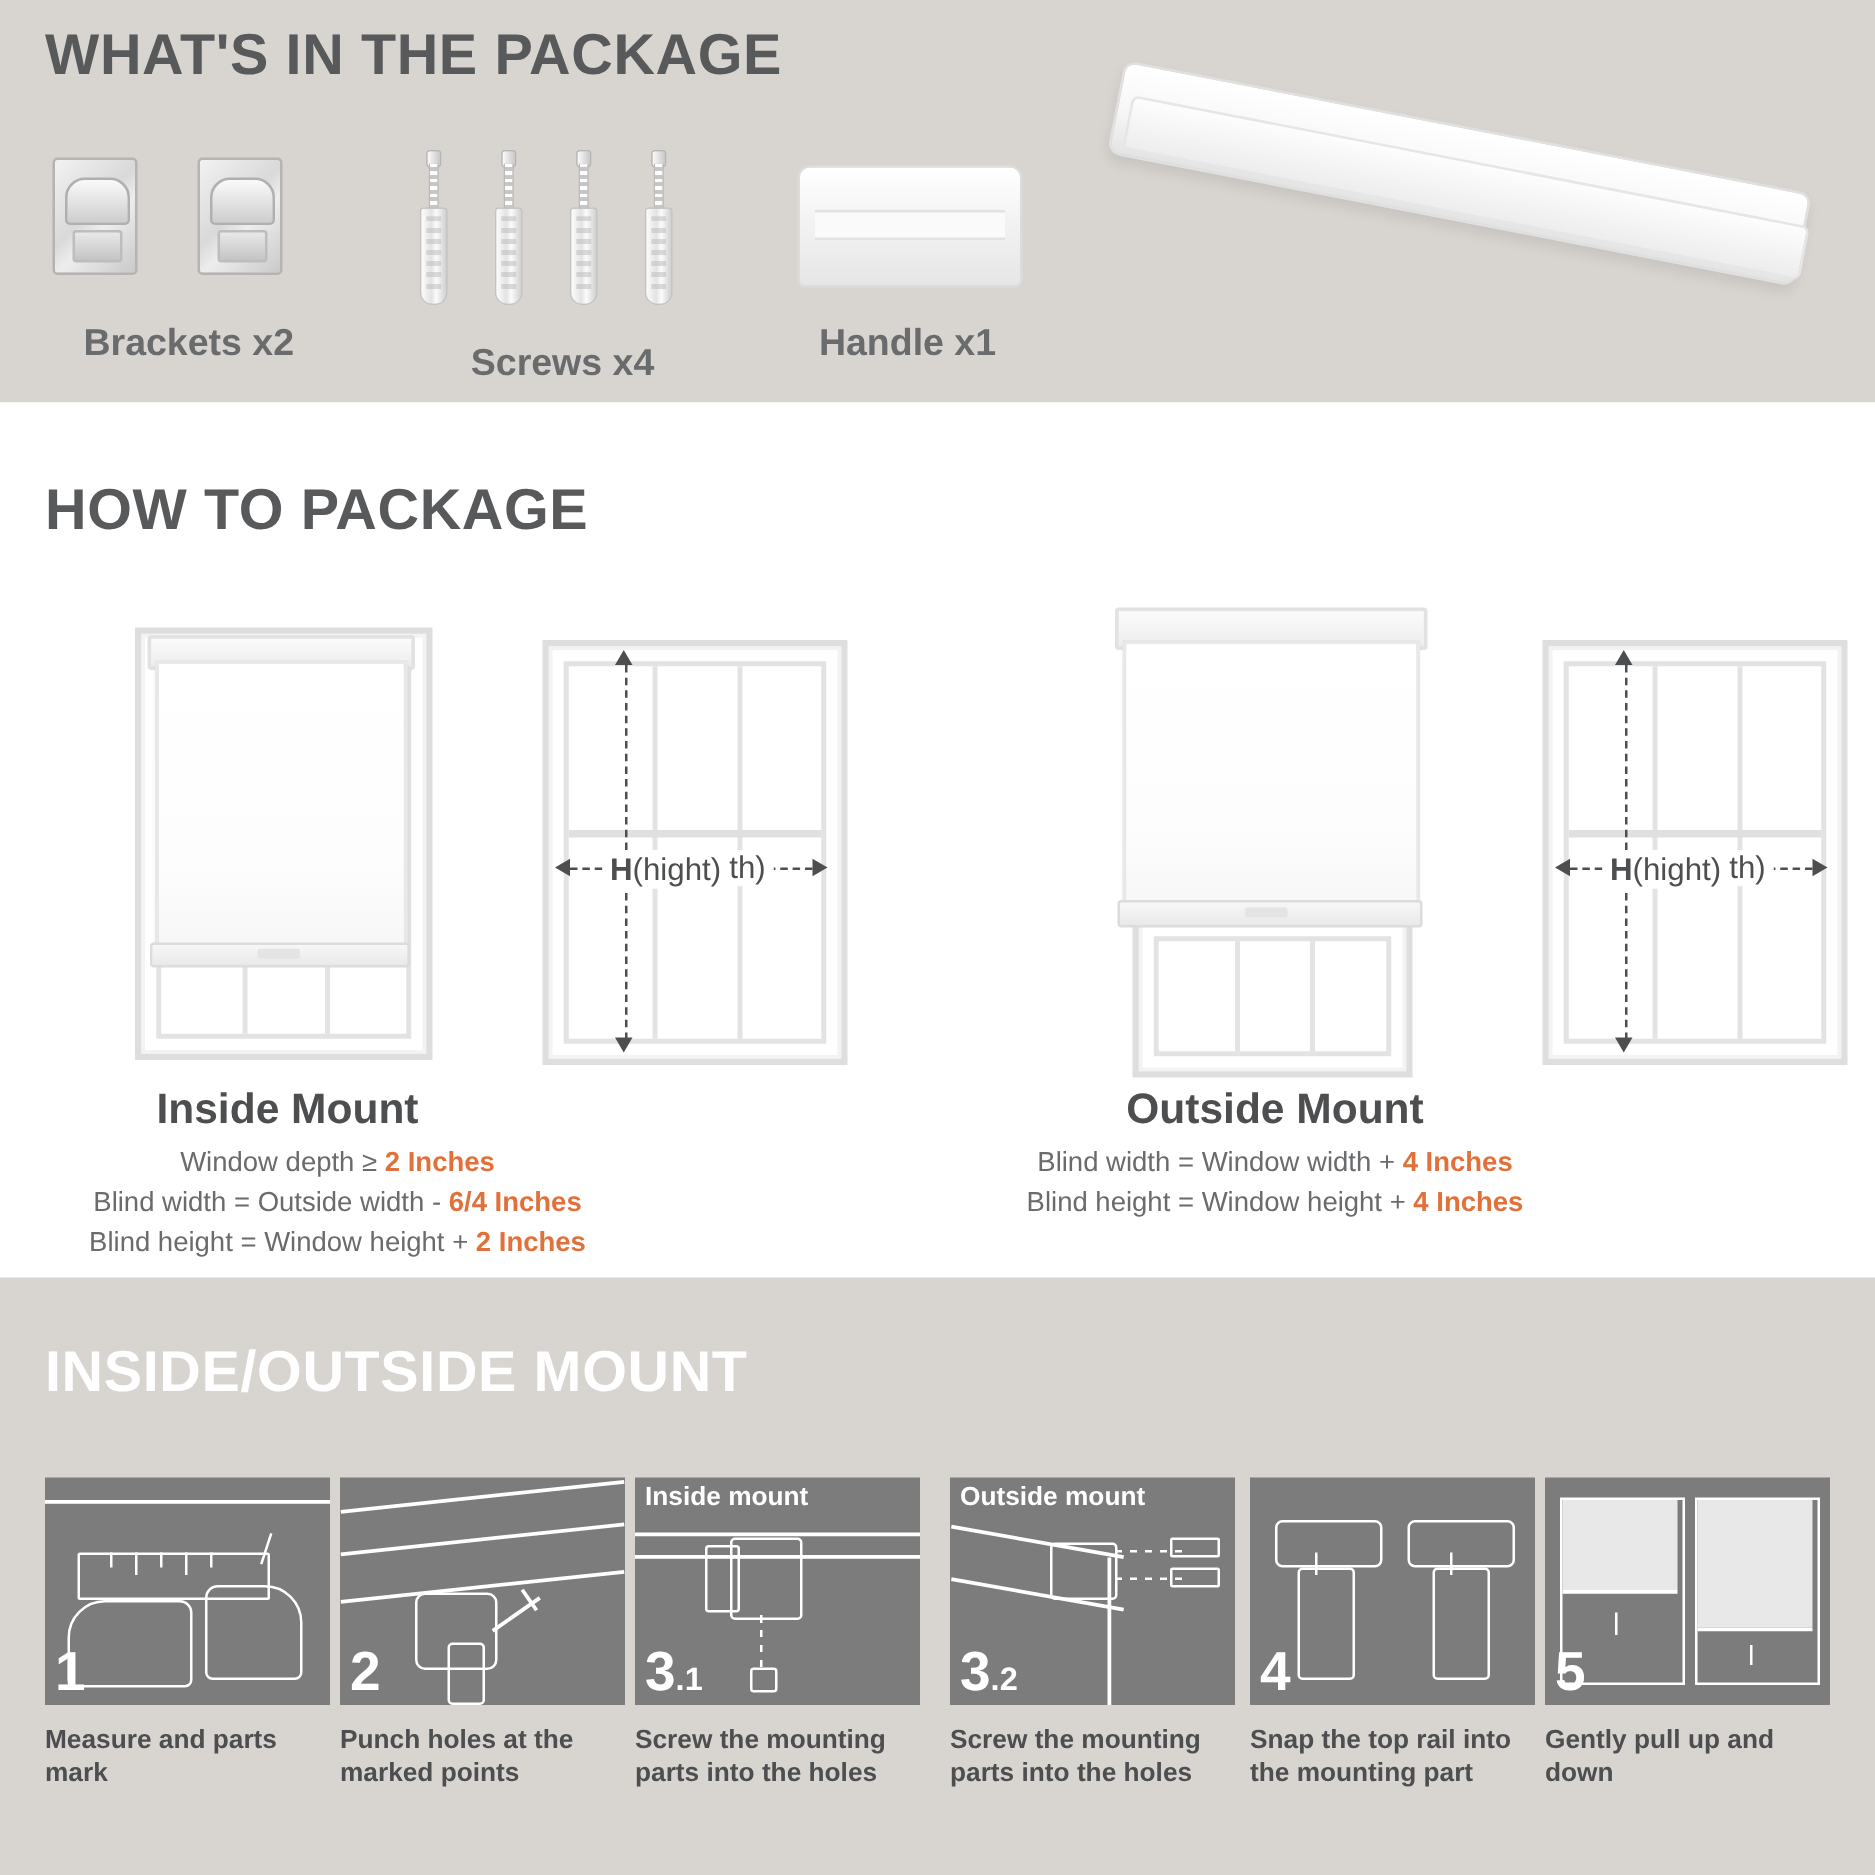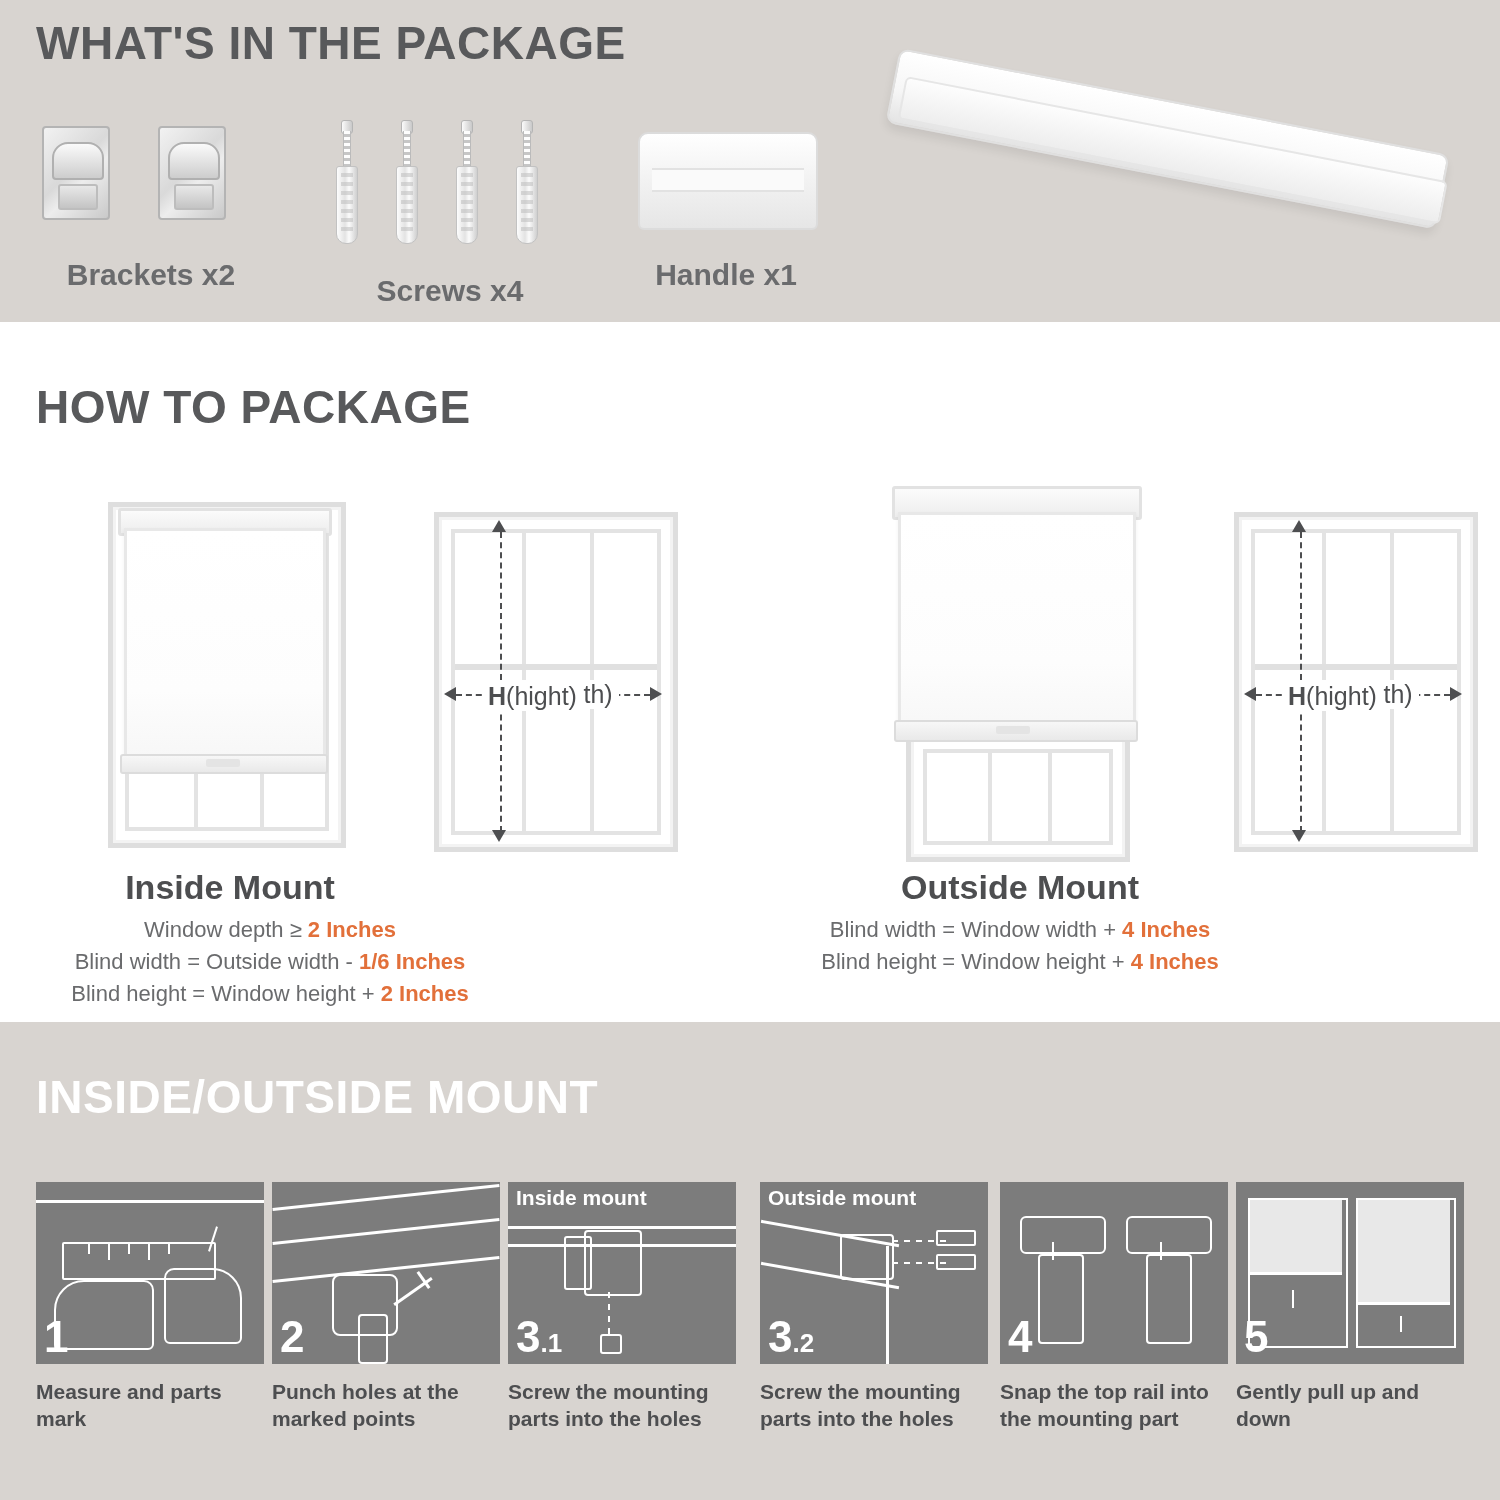--- a/index.html
+++ b/index.html
@@ -394,21 +394,21 @@
     <div class="av-cap-t" style="left:492px; top:198px;"></div>
     <div class="av-cap-b" style="left:492px; top:508px;"></div>
     <div class="dim-label" style="left:482px; top:360px;">
       <b>H</b><span>(hight)</span>
     </div>
   </div>
 
   <div class="mount-heading" style="left:0px; top:546px; width:460px;">Inside Mount</div>
   <div class="mount-notes" style="left:0px; top:592px; width:460px;margin-left:40px;">
     <div><span>Window depth ≥ </span><span class="hl">2 Inches</span></div>
-    <div><span>Blind width = Outside width - </span><span class="hl">1/6 Inches</span></div>
+    <div><span>Blind width = Outside width - </span><span class="hl">6/4 Inches</span></div>
     <div><span>Blind height = Window height + </span><span class="hl">2 Inches</span></div>
   </div>
 
   <div class="win" style="left:906px; top:410px; width:214px; height:120px;">
     <div class="win-inner">
       <div class="grid-panes">
           <div class="v1"></div>
           <div class="v2"></div>
         </div>
     </div>

